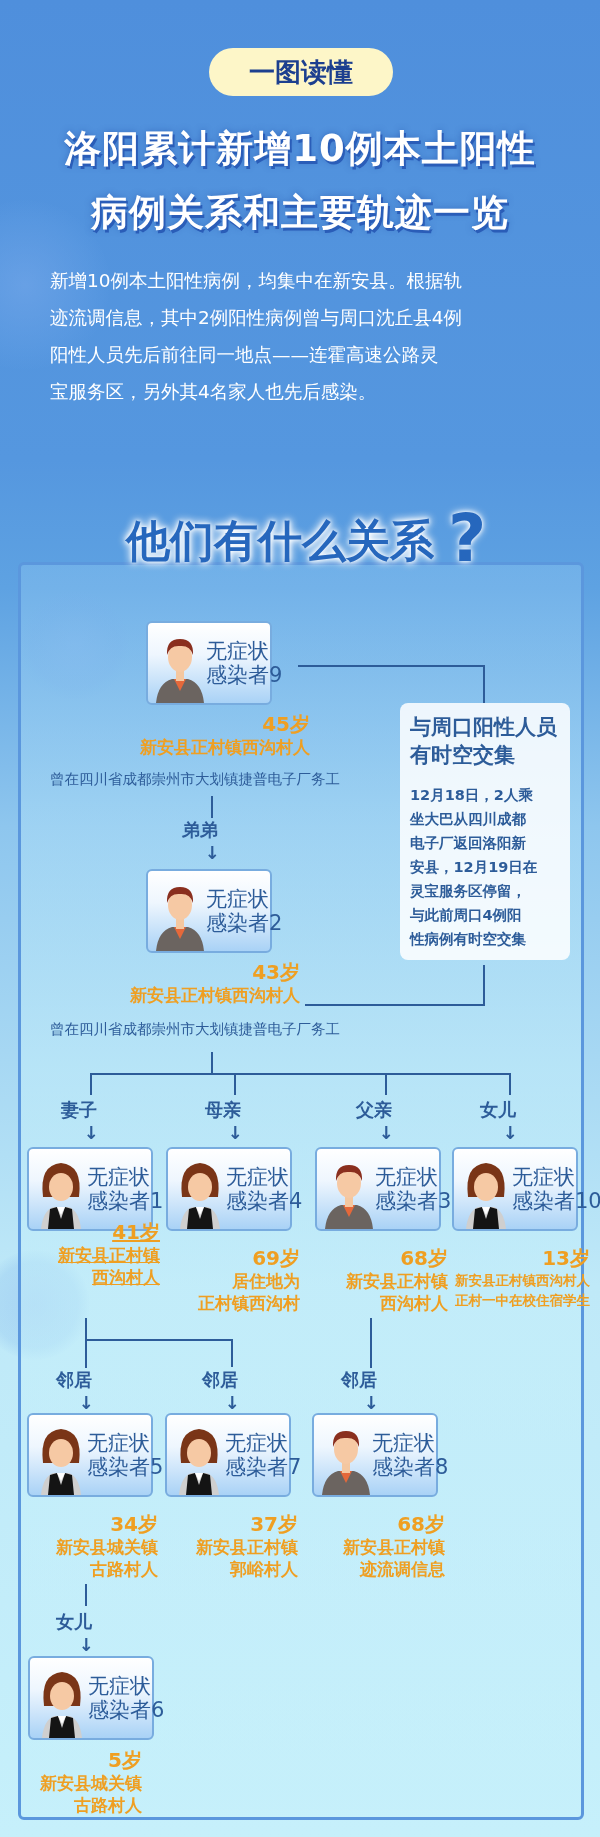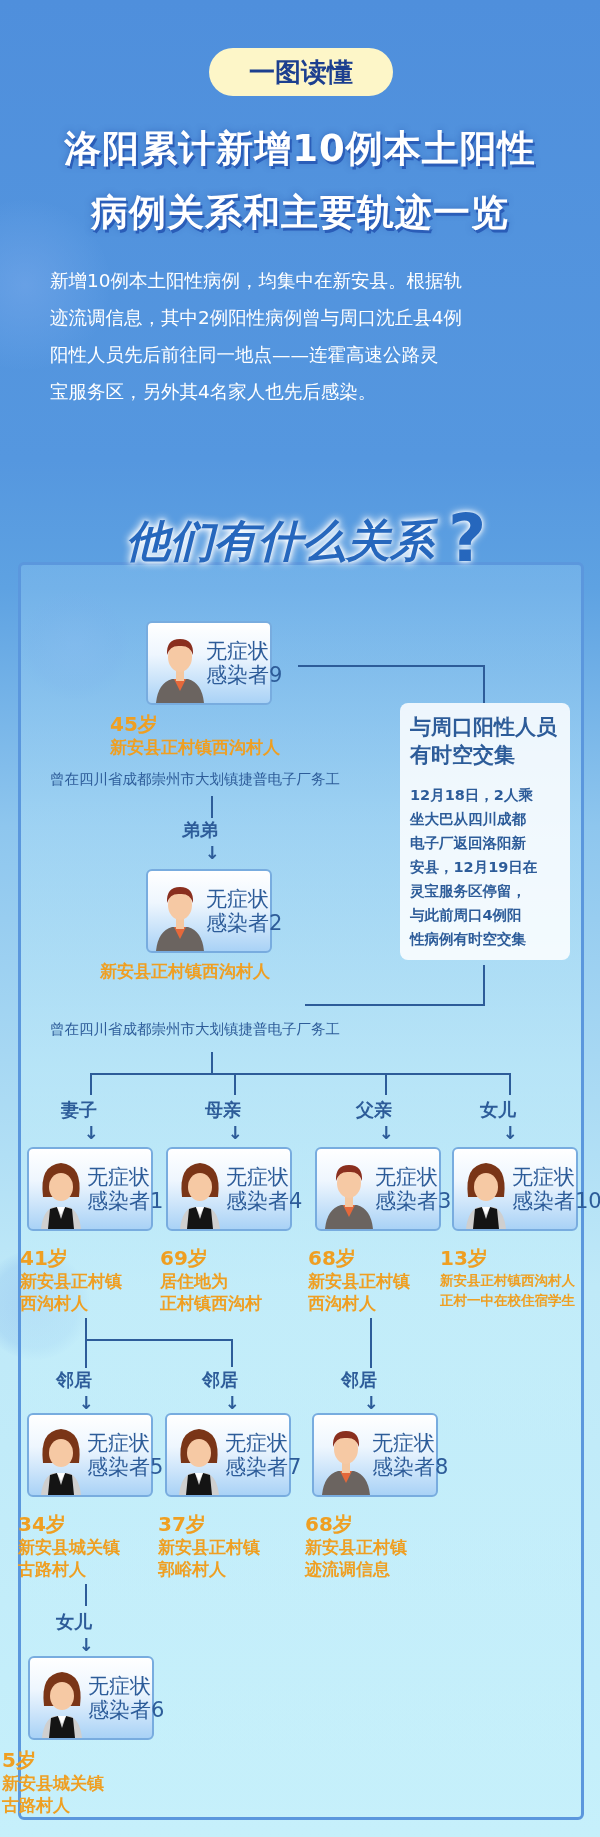--- a/index.html
+++ b/index.html
@@ -45,21 +45,21 @@
   .card {
     position: absolute; width: 126px; height: 84px;
     border: 2px solid #78acdf; border-radius: 6px;
     background: linear-gradient(180deg, #ffffff 0%, #eef6fe 40%, #a9d2f6 100%);
   }
   .card .avatar { position: absolute; left: 6px; top: 8px; width: 52px; height: 72px; }
   .card .label {
     position: absolute; left: 58px; top: 16px; color: #2d5c99; font-size: 21px; line-height: 24px; white-space: nowrap;
   }
   .info {
-    position: absolute; text-align: left; color: #ef9f22; font-weight: bold; white-space: nowrap;
+    position: absolute; text-align: right; color: #ef9f22; font-weight: bold; white-space: nowrap;
   }
   .info .age { font-size: 20px; line-height: 24px; }
   .info .loc { font-size: 17px; line-height: 22px; }
   .info .loc.small { font-size: 13.5px; line-height: 20px; }
   .note { position: absolute; color: #2d5c99; font-size: 14.5px; white-space: nowrap; }
   .rel { position: absolute; color: #2d5c99; font-size: 18px; font-weight: bold; text-align: left; width: 60px; }
   .arrow { position: absolute; color: #2d5c99; font-size: 18px; width: 20px; text-align: center; font-weight: bold; }
   .line { position: absolute; background: #2d5c99; }
   .side-box {
     position: absolute; left: 400px; top: 703px; width: 170px; height: 257px;
@@ -81,21 +81,21 @@
 
 <div class="intro">
   <p>新增10例本土阳性病例，均集中在新安县。根据轨</p>
   <p>迹流调信息，其中2例阳性病例曾与周口沈丘县4例</p>
   <p>阳性人员先后前往同一地点——连霍高速公路灵</p>
   <p>宝服务区，另外其4名家人也先后感染。</p>
 </div>
 
 <div class="panel"></div>
 
-<div class="q-title" style="padding-right:40px;font-style:italic;"><span>他们有什么关系</span></div>
+<div class="q-title" style="padding-right:40px;"><span>他们有什么关系</span></div>
 <div class="q-mark">?</div>
 
 <div class="card" style="left:146px;top:621px;">
   <svg class="avatar" viewBox="0 0 52 72">
     <path d="M2 72 Q4 52 18 48 L34 48 Q48 52 50 72 Z" fill="#6b6460"></path>
     <path d="M20 48 L26 60 L32 48 Z" fill="#e5683a"></path>
     <rect x="22" y="38" width="8" height="12" fill="#f4c7a0"></rect>
     <ellipse cx="26" cy="26" rx="12" ry="15" fill="#f6c9a4"></ellipse>
     <path d="M13 24 Q12 8 26 8 Q40 8 39 24 Q36 14 26 15 Q16 14 13 24 Z" fill="#8a2f1e"></path>
   </svg>
@@ -124,20 +124,21 @@
     <rect x="22" y="38" width="8" height="12" fill="#f4c7a0"></rect>
     <ellipse cx="26" cy="26" rx="12" ry="15" fill="#f6c9a4"></ellipse>
     <path d="M13 24 Q12 8 26 8 Q40 8 39 24 Q36 14 26 15 Q16 14 13 24 Z" fill="#8a2f1e"></path>
   </svg>
   <div class="label">
     <div>无症状</div>
     <div>感染者2</div>
   </div>
 </div>
 <div class="info" style="left:100px;top:960px;width:200px;">
+  <div class="age">43岁</div>
   <div class="loc">新安县正村镇西沟村人</div>
 </div>
 <div class="note" style="left:50px;top:1020px;">曾在四川省成都崇州市大划镇捷普电子厂务工</div>
 
 <div class="side-box">
   <div class="sb-title">与周口阳性人员</div>
   <div class="sb-title">有时空交集</div>
   <div class="sb-body">12月18日，2人乘
 坐大巴从四川成都
 电子厂返回洛阳新
@@ -173,21 +174,21 @@
     <path d="M22 50 L26 58 L30 50 Z" fill="#ffffff"></path>
     <path d="M8 40 Q4 8 26 6 Q48 8 44 40 Z" fill="#7a3517"></path>
     <ellipse cx="26" cy="30" rx="12" ry="14" fill="#f6c9a4"></ellipse>
     <path d="M13 28 Q14 12 26 12 Q38 12 39 28 L39 20 Q34 14 26 14 Q18 14 13 20 Z" fill="#7a3517"></path>
   </svg>
   <div class="label">
     <div>无症状</div>
     <div>感染者1</div>
   </div>
 </div>
-<div class="info" style="left:20px;top:1246px;width:140px;">
+<div class="info" style="left:20px;top:1220px;width:140px;text-decoration:underline;">
   <div class="age">41岁</div>
   <div class="loc">新安县正村镇</div>
   <div class="loc">西沟村人</div>
 </div>
 
 <div class="card" style="left:166px;top:1147px;">
   <svg class="avatar" viewBox="0 0 52 72">
     <path d="M6 72 Q8 54 18 50 L34 50 Q44 54 46 72 Z" fill="#cfcfcf"></path>
     <path d="M13 72 L15 52 L22 50 L26 62 L30 50 L37 52 L39 72 Z" fill="#141414"></path>
     <path d="M22 50 L26 58 L30 50 Z" fill="#ffffff"></path>

